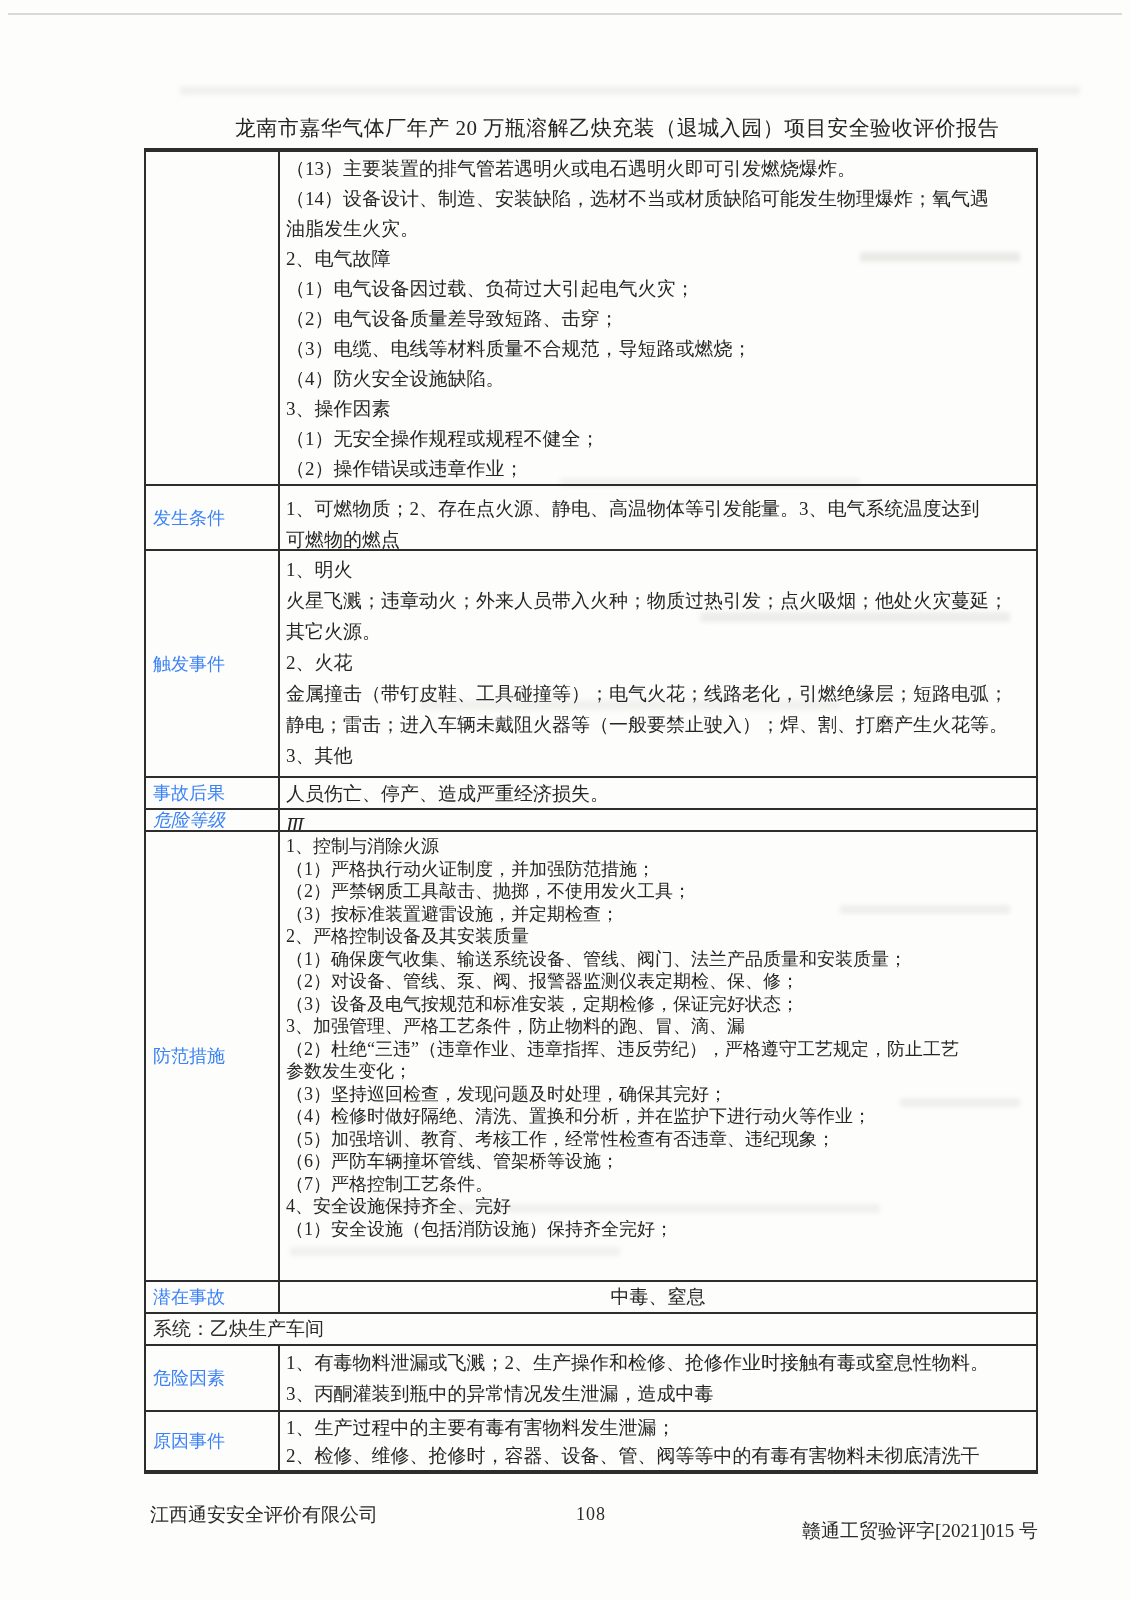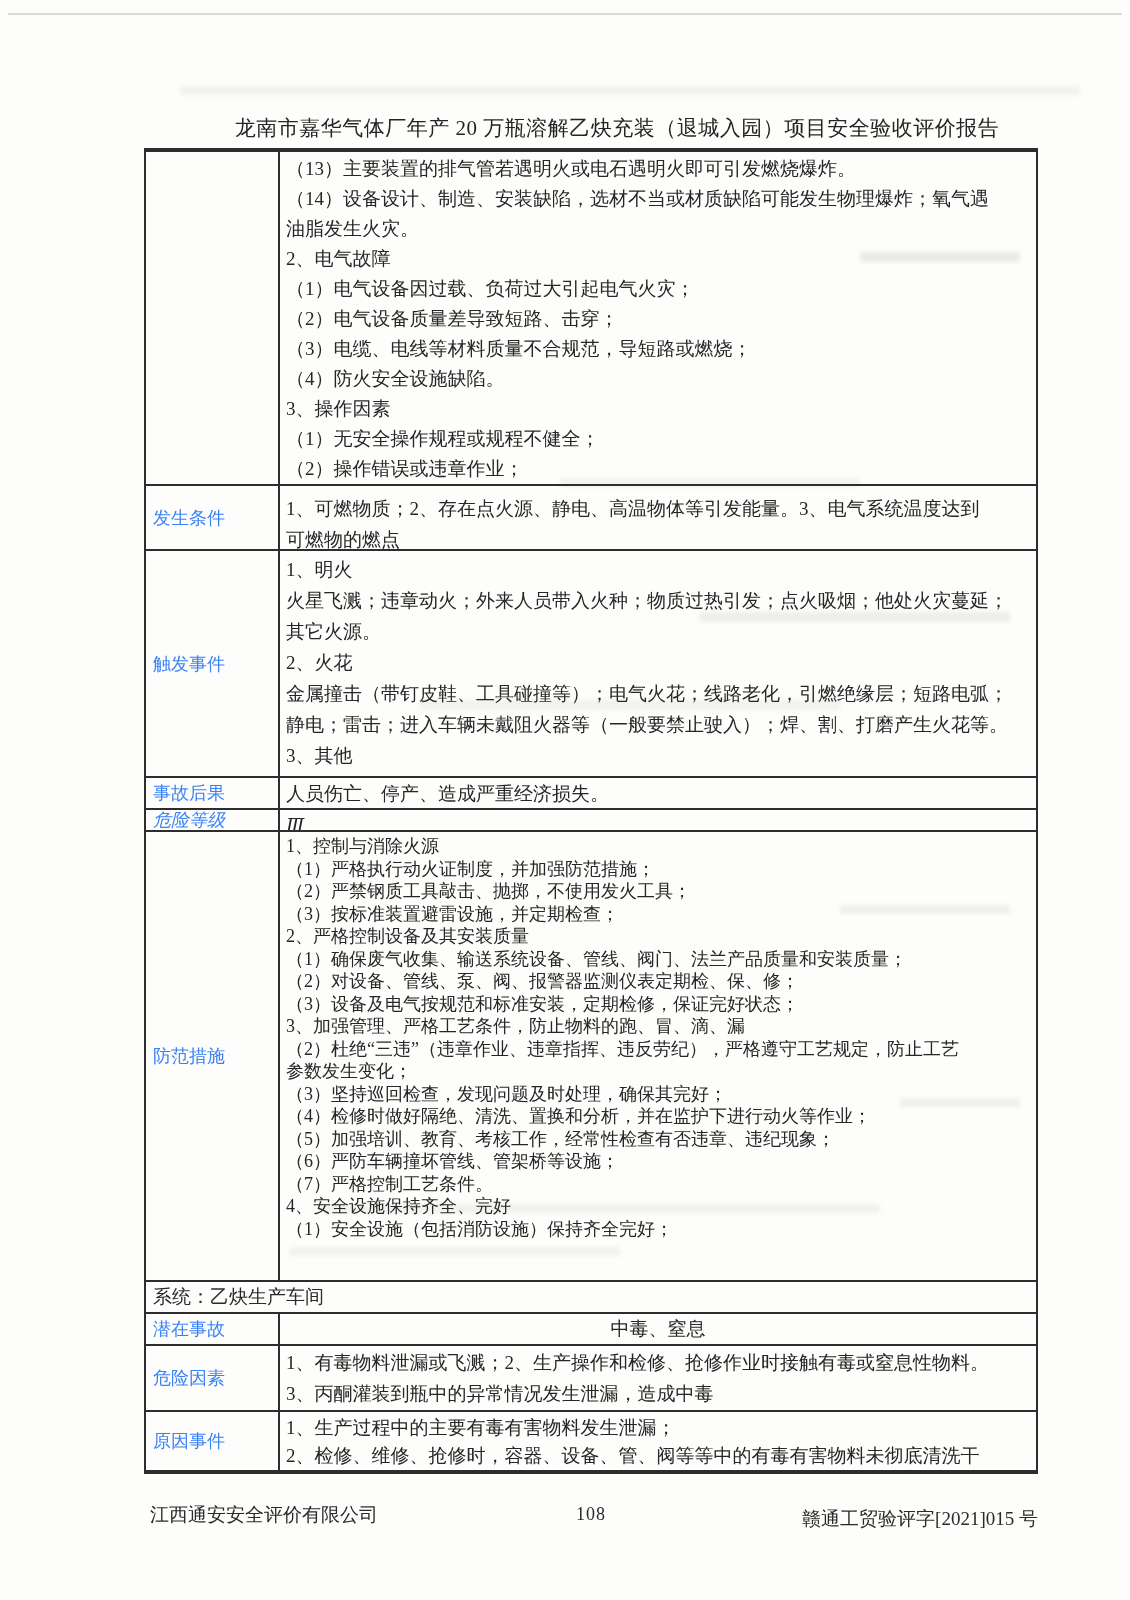--- a/index.html
+++ b/index.html
@@ -54,21 +54,21 @@
   .lh29 .ln{line-height:29px;}
   .lh28 .ln{line-height:28px;}
   .tight{font-size:18px;}
   .tight .ln{line-height:22.5px;}
   .footer{
     position:absolute;left:144px;top:1502px;width:894px;height:30px;
     font-size:19px;color:#2a2a2a;
   }
   .footer .f-left{position:absolute;left:6px;top:0;}
   .footer .f-center{position:absolute;left:50%;top:2px;transform:translateX(-50%);font-size:18px;letter-spacing:1px;}
-  .footer .f-right{position:absolute;right:0;top:4px;}
+  .footer .f-right{position:absolute;right:0;top:16px;}
 </style>
 </head>
 <body>
 
 <div class="page">
 
   <div class="topline"></div>
 
   <div class="ghost" style="left:180px;top:86px;width:900px;height:9px;opacity:.35;"></div>
   <div class="ghost" style="left:860px;top:252px;width:160px;height:10px;opacity:.55;"></div>
@@ -154,26 +154,26 @@
           <div class="ln">（4）检修时做好隔绝、清洗、置换和分析，并在监护下进行动火等作业；</div>
           <div class="ln">（5）加强培训、教育、考核工作，经常性检查有否违章、违纪现象；</div>
           <div class="ln">（6）严防车辆撞坏管线、管架桥等设施；</div>
           <div class="ln">（7）严格控制工艺条件。</div>
           <div class="ln">4、安全设施保持齐全、完好</div>
           <div class="ln">（1）安全设施（包括消防设施）保持齐全完好；</div>
         </div>
     </div>
 
     <div class="row" style="height:32px;">
-      <div class="cell-full">系统：乙炔生产车间</div>
+      <div class="cell-label">潜在事故</div>
+      <div class="cell-center">中毒、窒息</div>
     </div>
 
     <div class="row" style="height:32px;">
-      <div class="cell-label">潜在事故</div>
-      <div class="cell-center">中毒、窒息</div>
+      <div class="cell-full">系统：乙炔生产车间</div>
     </div>
 
     <div class="row" style="height:66px;">
       <div class="cell-label">危险因素</div>
       <div class="cell-content lh31" style="padding-top:1px;">
           <div class="ln">1、有毒物料泄漏或飞溅；2、生产操作和检修、抢修作业时接触有毒或窒息性物料。</div>
           <div class="ln">3、丙酮灌装到瓶中的异常情况发生泄漏，造成中毒</div>
         </div>
     </div>
 

